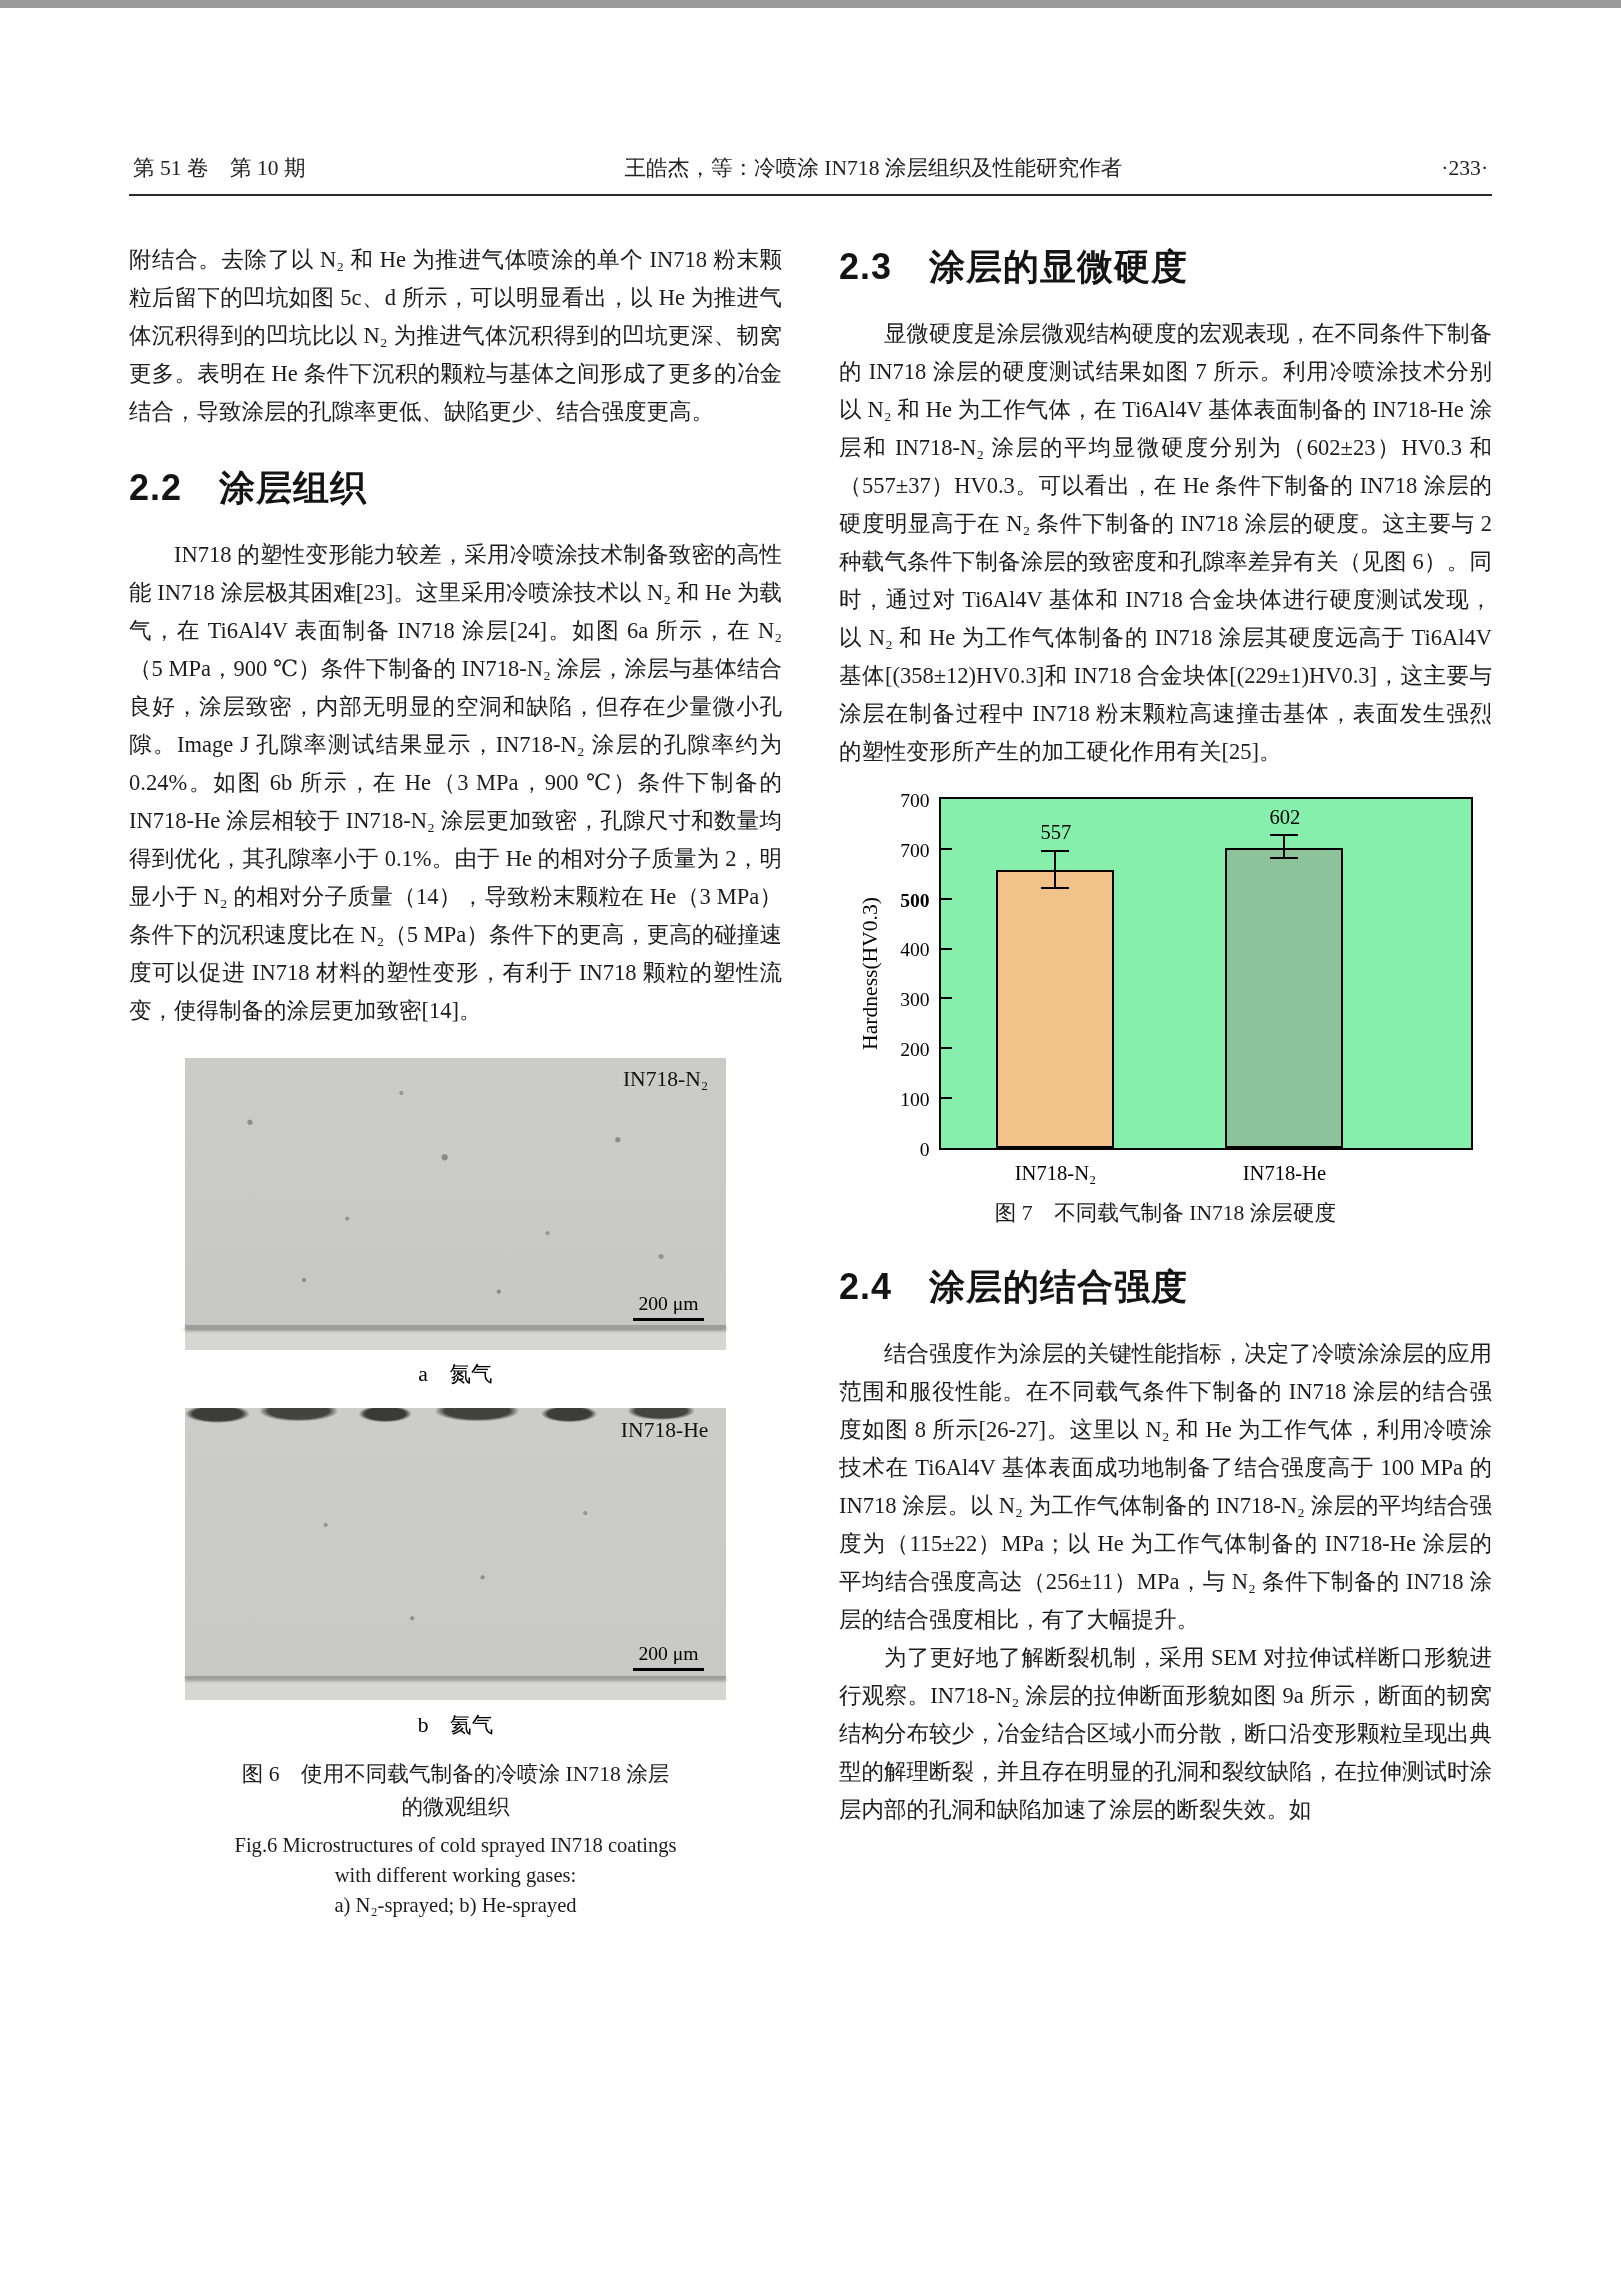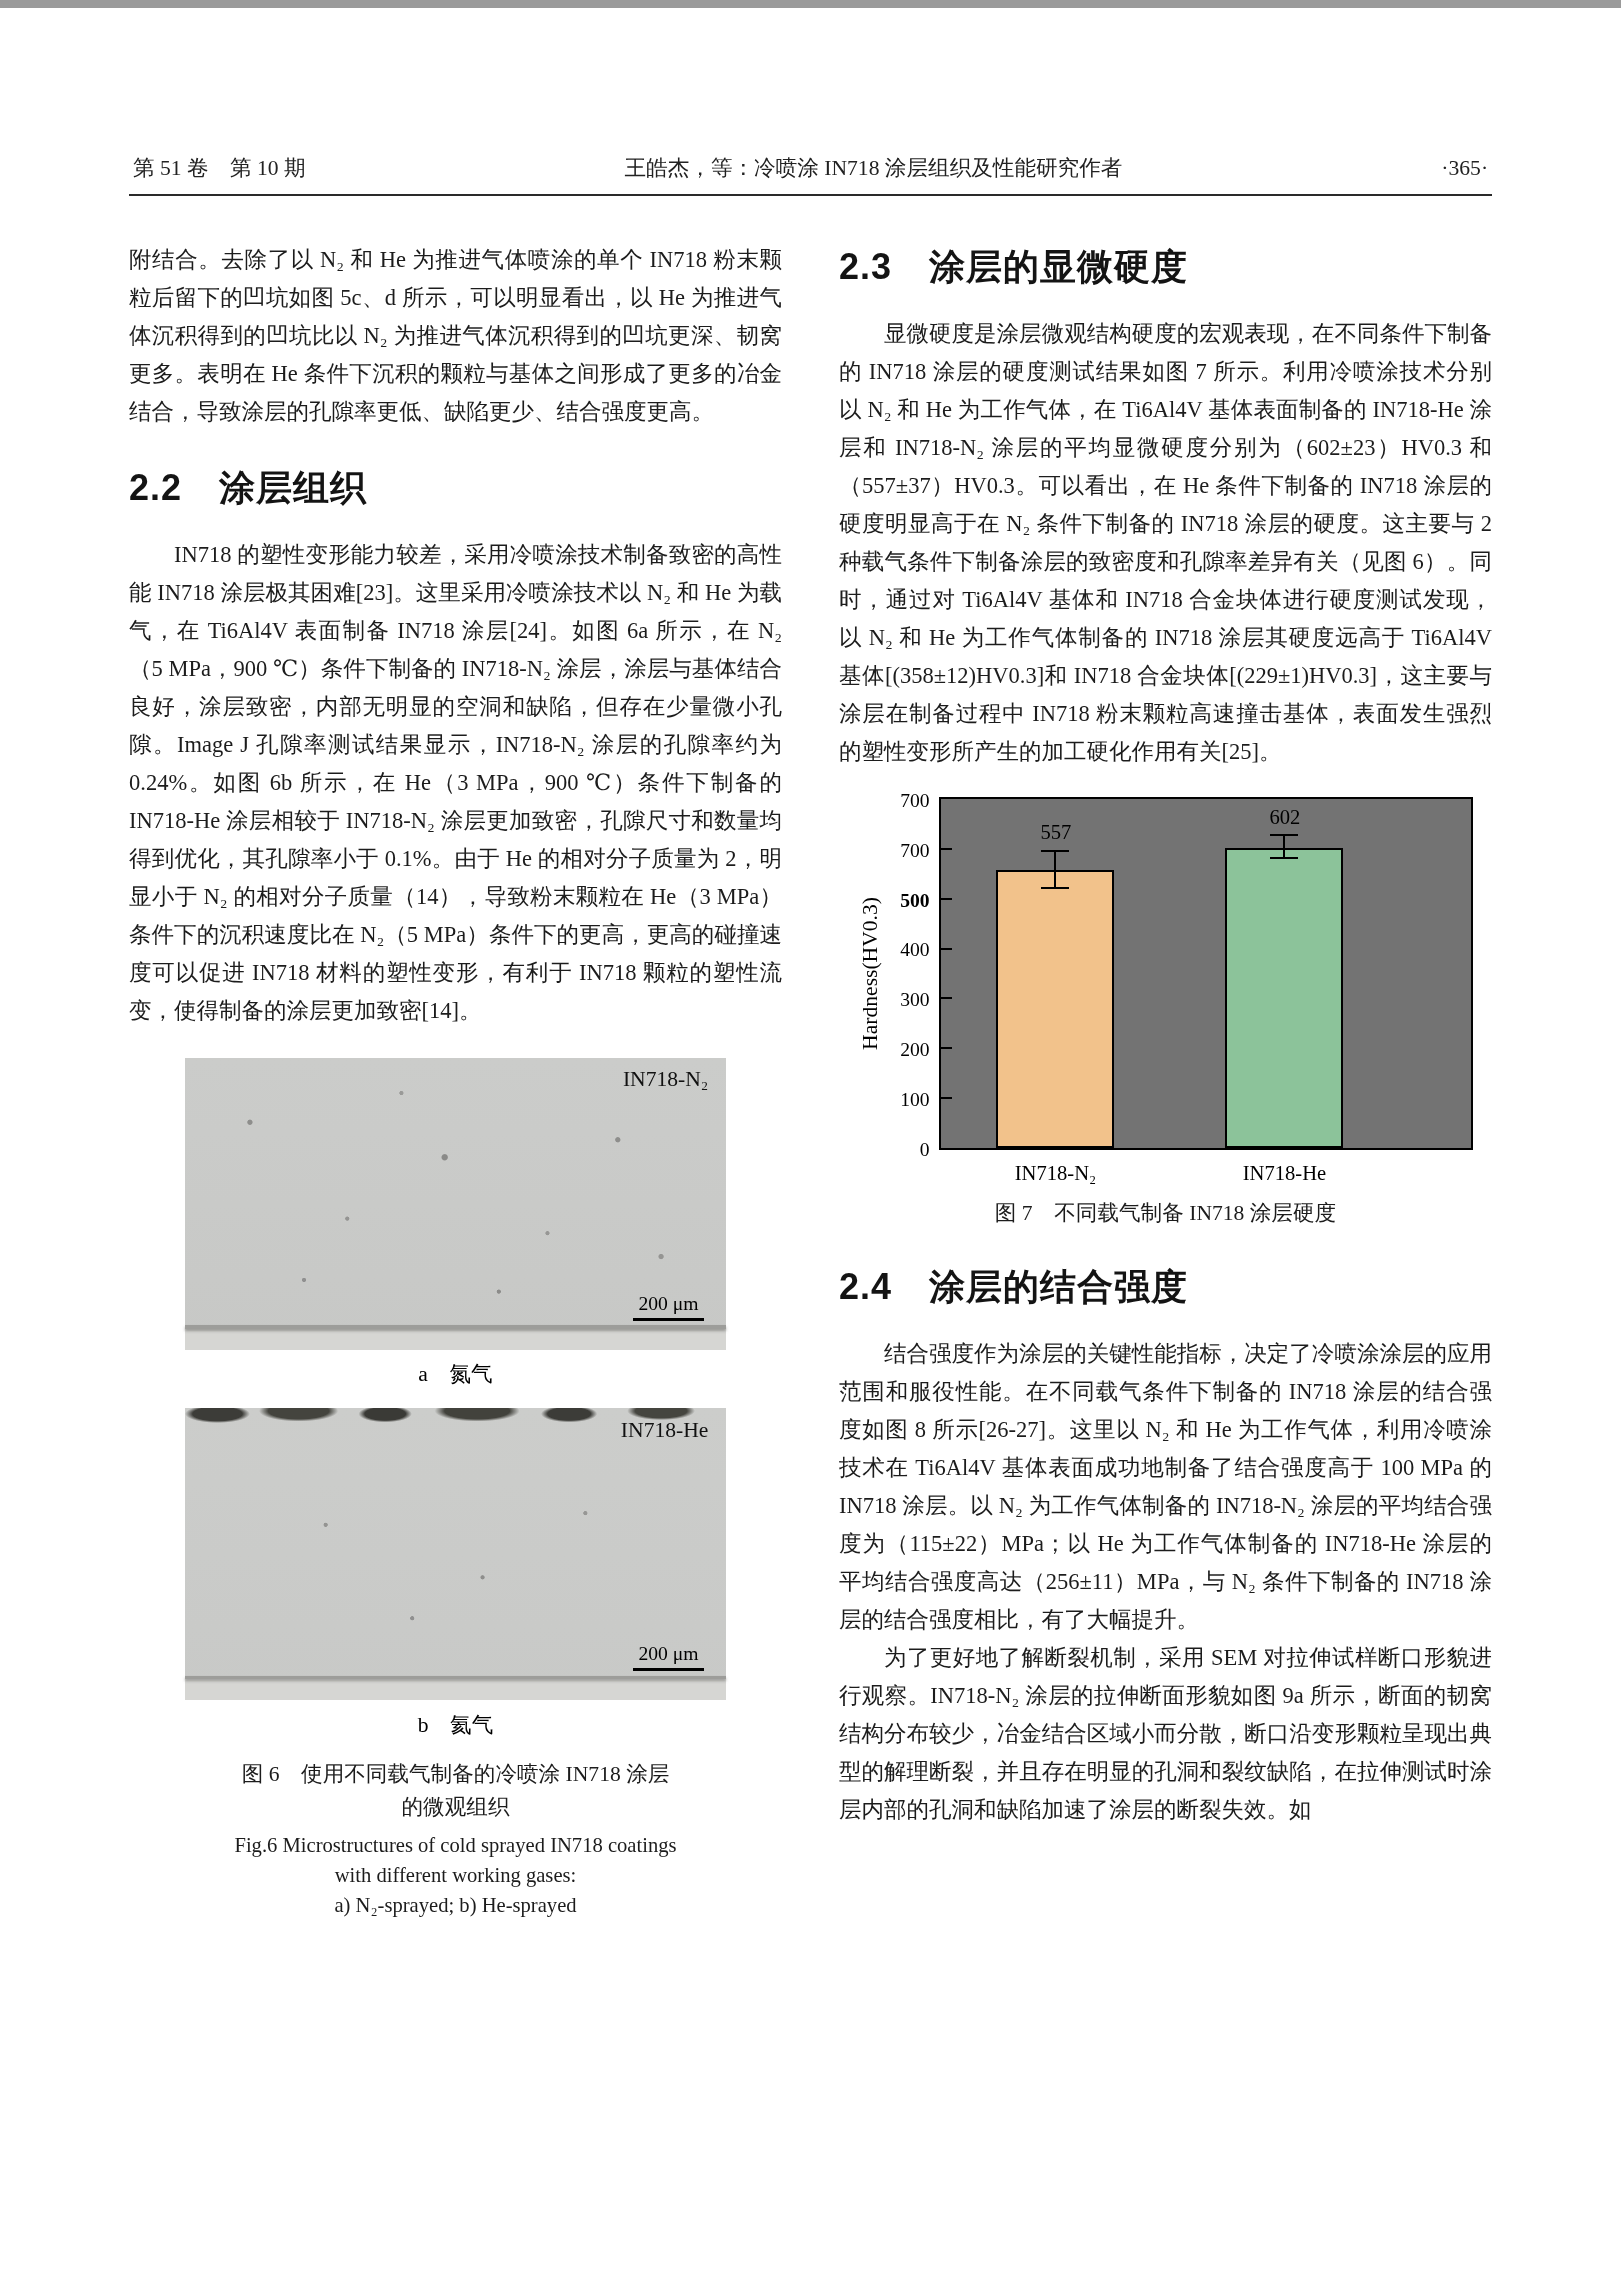--- a/index.html
+++ b/index.html
@@ -80,38 +80,38 @@
   .figcap-en { font-size: 20.6px; white-space: pre-line; line-height: 30px; margin-top: 5.9px; }
   
   .chart-block { margin: 25.5px 0 9.8px 0; }
   .chart-row { display: flex; justify-content: center; align-items: center; margin-bottom: 47px; }
   .y-title {
     writing-mode: vertical-rl; transform: rotate(180deg);
     font-size: 21.6px; color: #000; margin-right: 3.9px;
   }
   .y-ticks { position: relative; width: 53px; height: 353px; font-size: 19.6px; color: #000; }
   .ytick { position: absolute; right: 9.8px; line-height: 21.6px; }
-  .plot { position: relative; width: 534px; height: 353px; border: 2px solid #000; background: #737373; }
+  .plot { position: relative; width: 534px; height: 353px; border: 2px solid #000; background: #86efac; }
   .ymark { position: absolute; left: 0; width: 10.8px; height: 2px; background: #000; }
   .bar { position: absolute; bottom: 0; border: 2px solid #000; }
   .err-line { position: absolute; width: 2px; margin-left: -1px; background: #000; }
   .err-cap { position: absolute; width: 27.4px; height: 2px; background: #000; }
   .bar-value { position: absolute; width: 71px; margin-left: -35px; text-align: center; font-size: 20.6px; color: #000; }
   .xtick { position: absolute; bottom: -37px; width: 176px; margin-left: -88px; text-align: center; font-size: 20.6px; color: #000; }
   .chart-caption { text-align: center; }
 </style>
 </head>
 <body>
 
 <div class="page">
 
   <header class="page-header">
     <span>第 51 卷　第 10 期</span>
     <span>王皓杰，等：冷喷涂 IN718 涂层组织及性能研究作者</span>
-    <span>·365·</span>
+    <span>·233·</span>
   </header>
   <div class="header-rule"></div>
 
   <div class="columns">
 
     <div class="column">
 
       <p class="para no-indent">附结合。去除了以 N₂ 和 He 为推进气体喷涂的单个 IN718 粉末颗粒后留下的凹坑如图 5c、d 所示，可以明显看出，以 He 为推进气体沉积得到的凹坑比以 N₂ 为推进气体沉积得到的凹坑更深、韧窝更多。表明在 He 条件下沉积的颗粒与基体之间形成了更多的冶金结合，导致涂层的孔隙率更低、缺陷更少、结合强度更高。</p>
 
       <h2 class="section-heading">2.2　涂层组织</h2>

